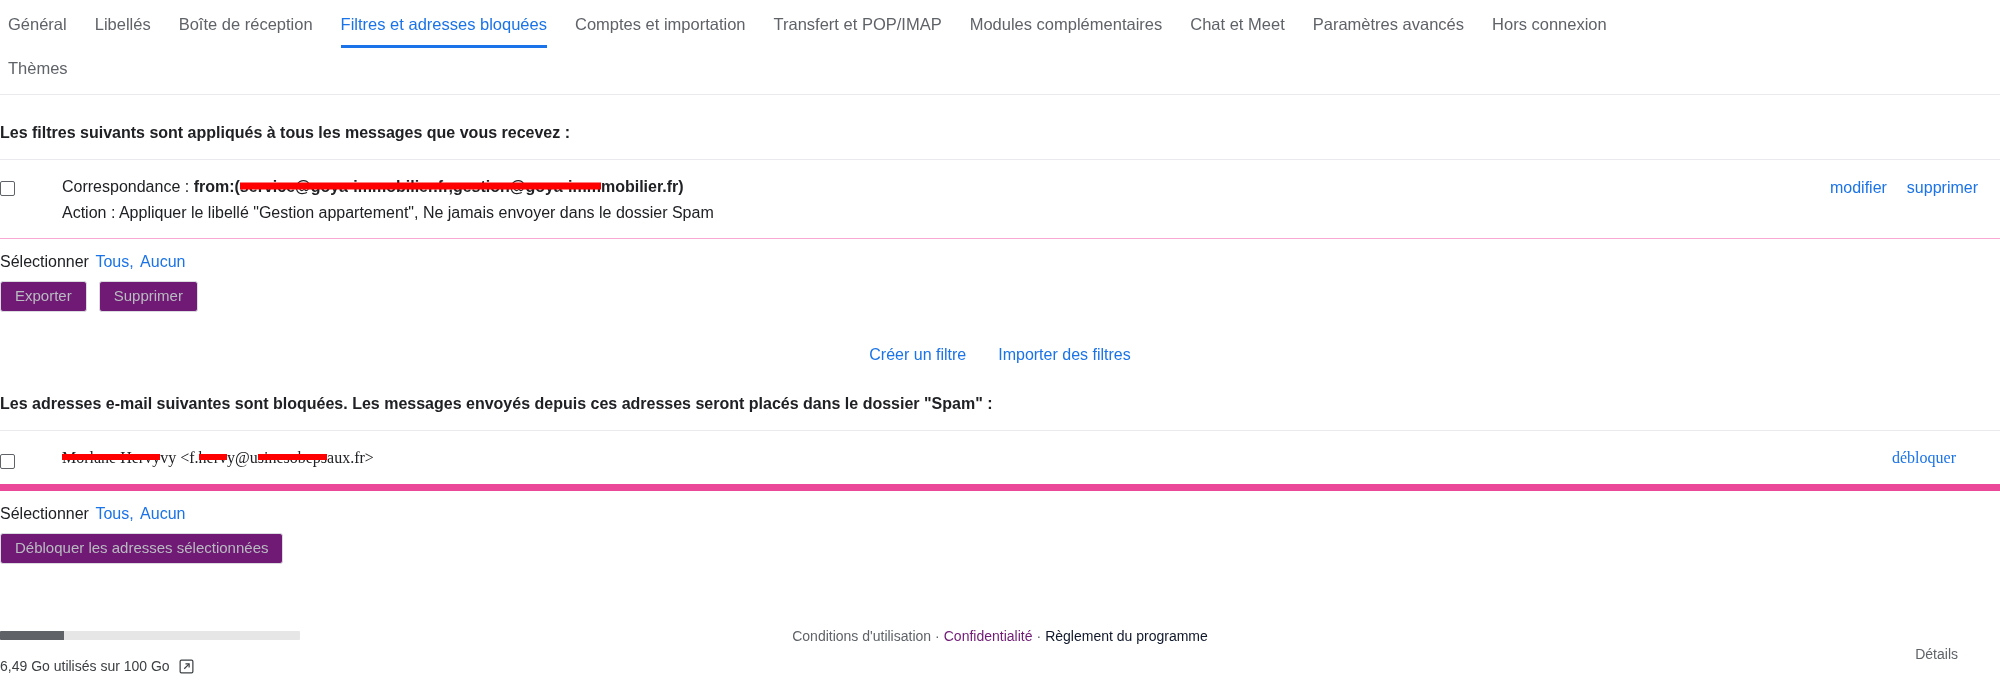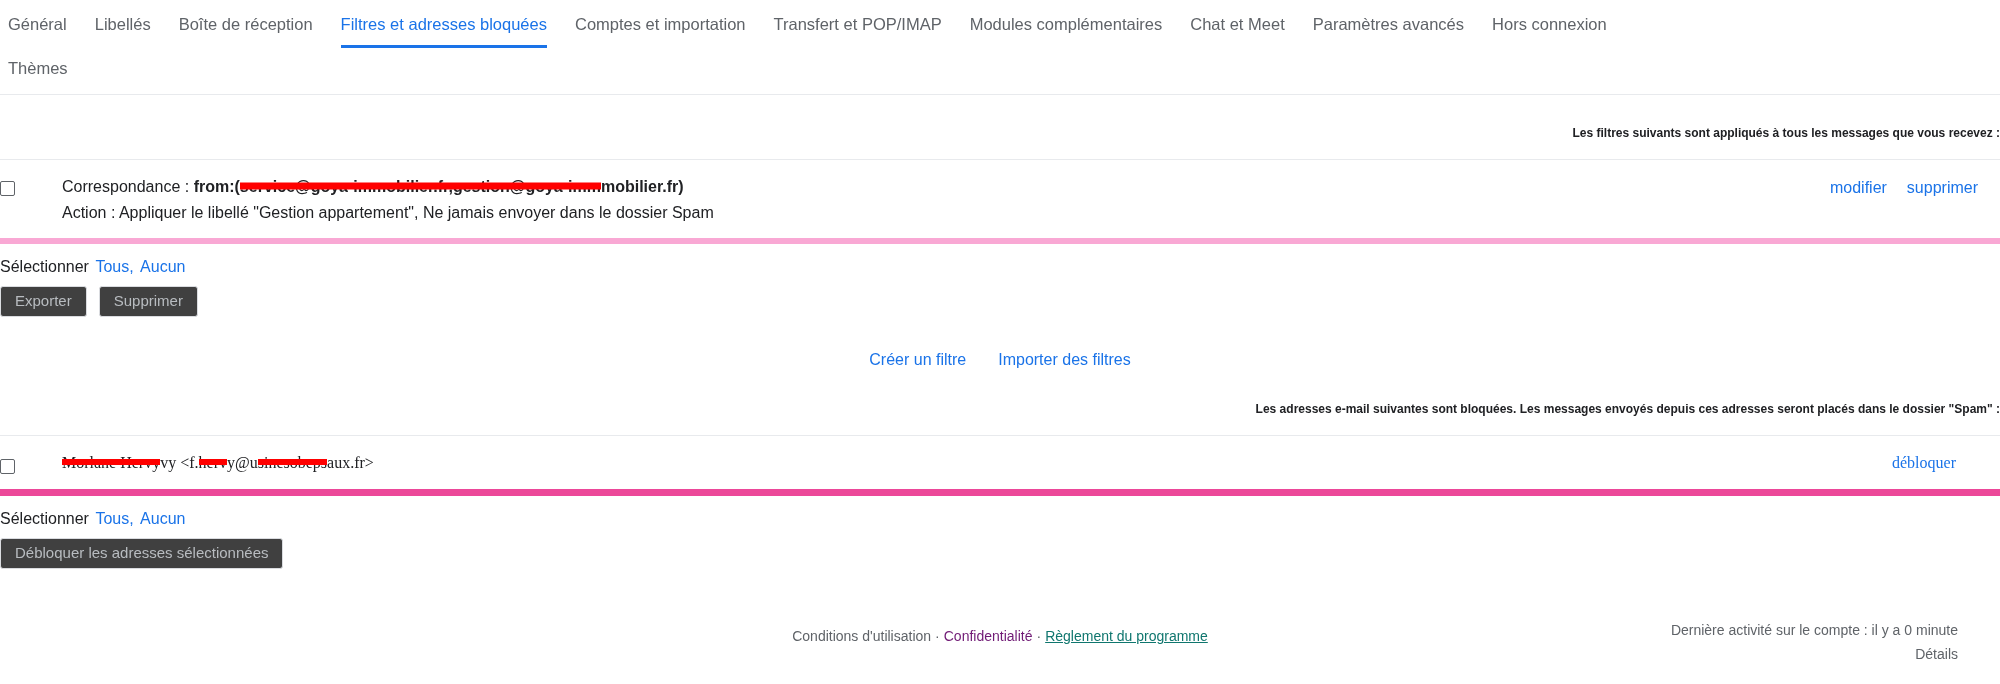--- a/index.html
+++ b/index.html
@@ -53,39 +53,38 @@
     padding: 10px 0 16px 0;
     border-bottom: none;
   }
 
   
   .content {
     padding-top: 6px;
   }
 
   .section-heading {
-    font-size: 12px;
+    font-size: 16px;
     font-weight: bold;
     color: #202124;
     padding: 22px 0 16px 0;
     line-height: 20px;
-    text-align: right;
   }
 
   .hr {
     height: 1px;
     background: #e8eaed;
     width: 100%;
   }
 
   .filter-row {
     display: flex;
     align-items: flex-start;
     padding: 14px 0 12px 0;
-    border-bottom: 6px solid #f9a8d4;
+    border-bottom: 1px solid #f9a8d4;
     min-height: 44px;
   }
   .cbcell {
     width: 36px;
     flex: none;
     padding-top: 7px;
     display: flex;
     justify-content: flex-start;
   }
   .cb {
@@ -145,21 +144,21 @@
 
   .btnrow {
     padding: 8px 0 0 0;
     display: flex;
     gap: 12px;
   }
   .btn {
     font-family: "Liberation Sans", "DejaVu Sans", sans-serif;
     font-size: 15px;
     color: #b8bcc0;
-    background: #404040;
+    background: #701a75;
     border: 1px solid #dadce0;
     border-radius: 3px;
     padding: 5px 14px 6px 14px;
     line-height: 18px;
     cursor: default;
   }
 
   .center-links {
     text-align: center;
     font-size: 16px;
@@ -333,24 +332,38 @@
 
   <div class="btnrow">
     <button class="btn">Débloquer les adresses sélectionnées</button>
   </div>
 
 </div>
 
 <div class="footer">
   <div class="footer-inner">
 
+    <div class="storage">
+      <div class="storage-bar">
+        <div class="storage-fill" id="storage-fill" style="width: 21.417%;"></div>
+      </div>
+      <div class="storage-text">
+        <span>6,49 Go utilisés sur 100 Go</span>
+        <span class="ext-icon">
+          <svg viewBox="0 0 16 16" width="15" height="15" fill="none" stroke="#3c4043" stroke-width="1.3">
+            <rect x="1.2" y="1.2" width="13.6" height="13.6" rx="1.4"></rect>
+            <path d="M5.6 10.4 L10.6 5.4"></path>
+            <path d="M6.9 5.2 L10.8 5.2 L10.8 9.1"></path>
+          </svg>
+        </span>
+      </div>
+    </div>
 
     <div class="footer-center">
-      <span class="link" style="color: rgb(95, 99, 104);">Conditions d'utilisation</span><span class="sep">·</span><span class="link" style="color: #701a75;">Confidentialité</span><span class="sep">·</span><span class="link" style="color: #0f766e; text-decoration: underline;">Règlement du programme</span>
+      <span class="link" style="color: rgb(95, 99, 104);">Conditions d'utilisation</span><span class="sep">·</span><span class="link" style="color: #701a75;">Confidentialité</span><span class="sep">·</span><span class="link" style="color: #0f172a;">Règlement du programme</span>
     </div>
 
     <div class="footer-right">
-      <div>Dernière activité sur le compte : il y a 0 minute</div>
       <div class="details">Détails</div>
     </div>
 
   </div>
 </div>
 
 </body></html>

